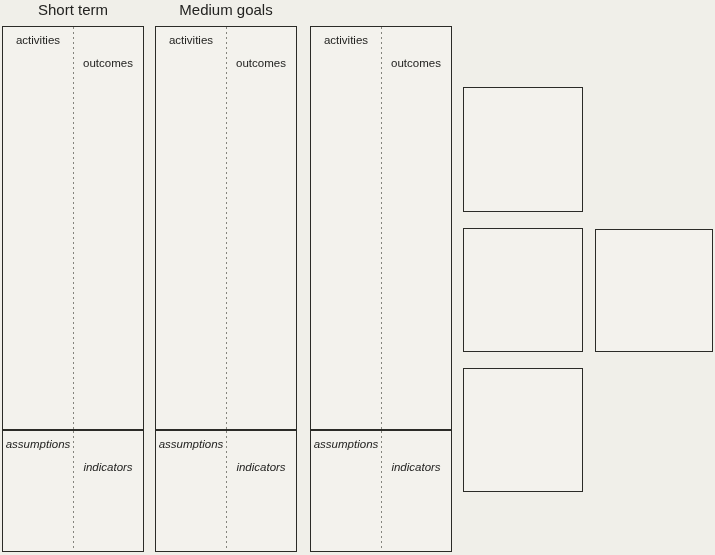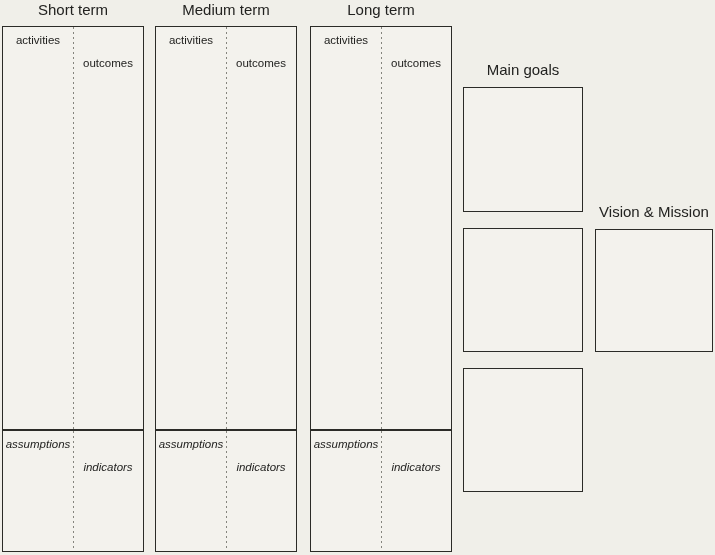--- a/index.html
+++ b/index.html
@@ -80,45 +80,42 @@
     <span class="cell-label lefthalf">activities</span>
     <span class="cell-label righthalf">outcomes</span>
     <div class="vdivider"></div>
   </div>
   <div class="box col-bottom colpos-0">
     <span class="cell-label lefthalf">assumptions</span>
     <span class="cell-label righthalf">indicators</span>
     <div class="vdivider"></div>
   </div>
 
-  <div class="col-title coltitle-pos colpos-1">Medium term</div>
+  <div class="col-title coltitle-pos colpos-1">Medium goals</div>
   <div class="box col-top colpos-1">
     <span class="cell-label lefthalf">activities</span>
     <span class="cell-label righthalf">outcomes</span>
     <div class="vdivider"></div>
   </div>
   <div class="box col-bottom colpos-1">
     <span class="cell-label lefthalf">assumptions</span>
     <span class="cell-label righthalf">indicators</span>
     <div class="vdivider"></div>
   </div>
 
-  <div class="col-title coltitle-pos colpos-2">Long term</div>
   <div class="box col-top colpos-2">
     <span class="cell-label lefthalf">activities</span>
     <span class="cell-label righthalf">outcomes</span>
     <div class="vdivider"></div>
   </div>
   <div class="box col-bottom colpos-2">
     <span class="cell-label lefthalf">assumptions</span>
     <span class="cell-label righthalf">indicators</span>
     <div class="vdivider"></div>
   </div>
 
-  <div class="side-title" style="left:463px; top:60px; width:120px;">Main goals</div>
   <div class="box goal-box" style="top:87px; height:125px;"></div>
   <div class="box goal-box" style="top:228px;"></div>
   <div class="box goal-box" style="top:368px;"></div>
 
-  <div class="side-title" style="left:595px; top:202px; width:118px;">Vision &amp; Mission</div>
   <div class="box vision-box"></div>
 
 </div>
 
 </body></html>

